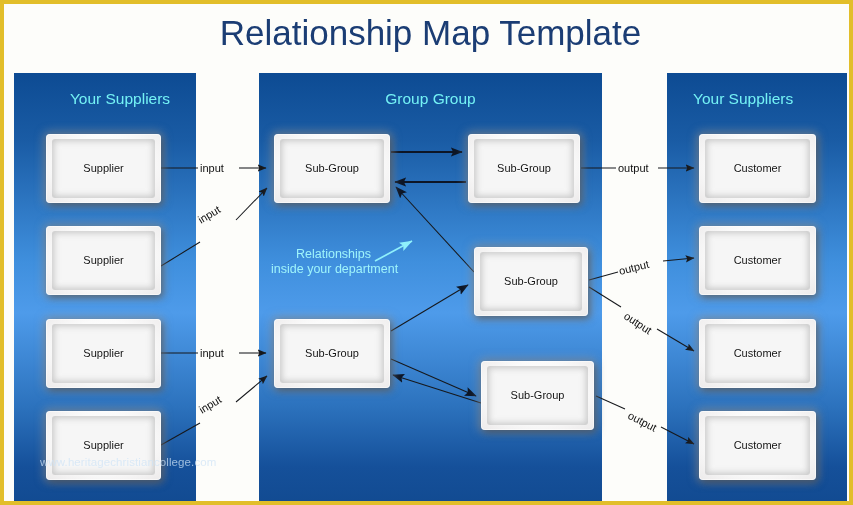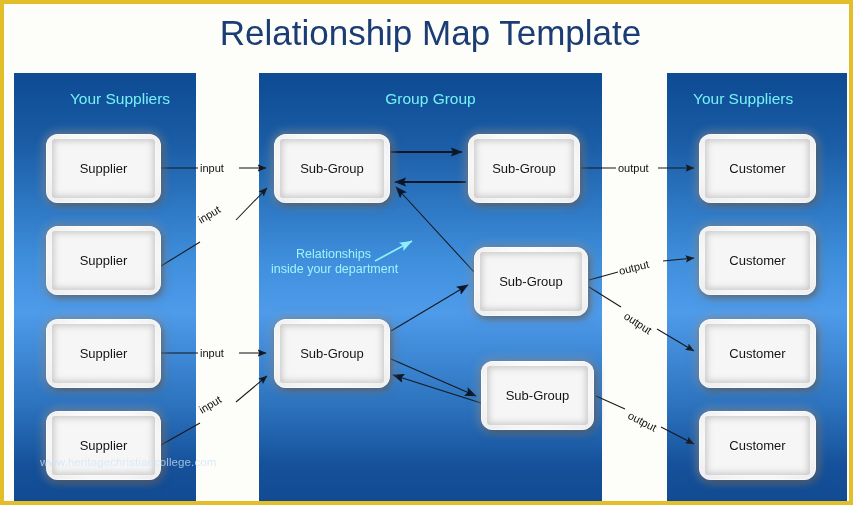--- a/index.html
+++ b/index.html
@@ -60,32 +60,32 @@
   .panel-title.right{text-align:left;padding-left:26px;box-sizing:border-box;}
 
   #panel-suppliers{left:10px;  top:69px; width:182px; height:428px;}
   #panel-group{    left:255px; top:69px; width:343px; height:428px;}
   #panel-customers{left:663px; top:69px; width:180px; height:428px;}
 
   
   .node{
     position:absolute;
     box-sizing:border-box;
-    border-radius:12px;
+    border-radius:4px;
     background:
       radial-gradient(ellipse at 50% 45%, #ffffff 0%, #fbfbfb 55%, #eceaea 100%);
     box-shadow:
        0 0 0 1px rgba(255,255,255,0.55) inset,
        2px 3px 7px rgba(60,60,60,0.50),
        0 0 9px 3px rgba(150,150,150,0.55);
     display:flex;
     align-items:center;
     justify-content:center;
     color:#141414;
-    font-size:13px;
+    font-size:11px;
     line-height:15px;
     text-shadow:0 1px 0 rgba(255,255,255,0.9);
     z-index:3;
   }
   .node::before{
     content:"";
     position:absolute;
     left:6px;right:6px;top:5px;bottom:5px;
     border-radius:3px;
     background:#f6f6f6;

